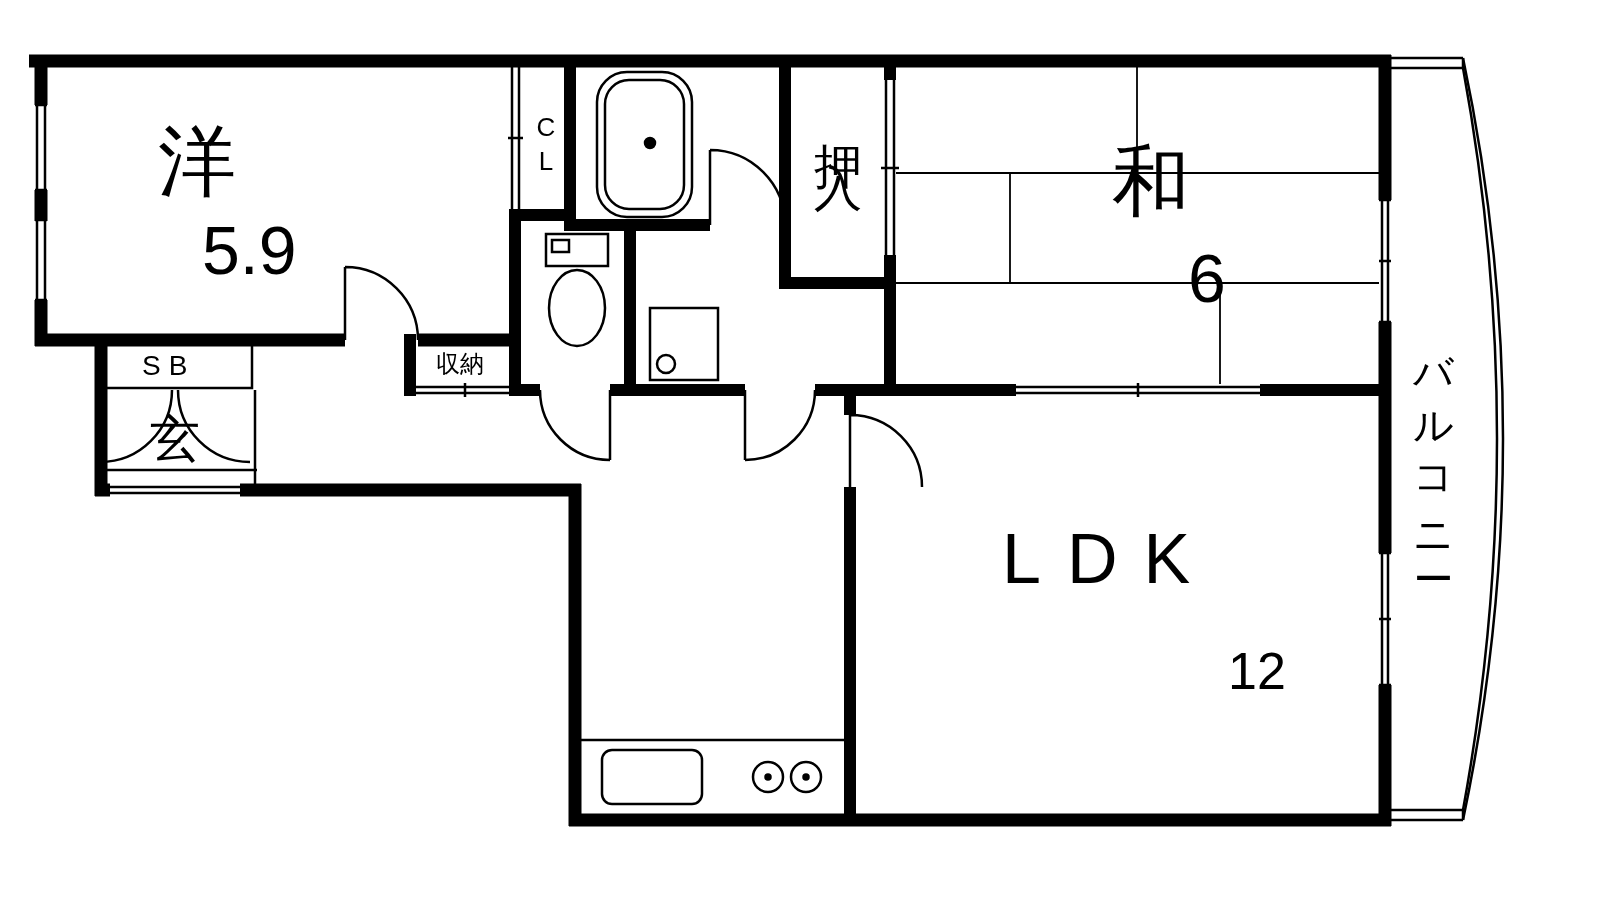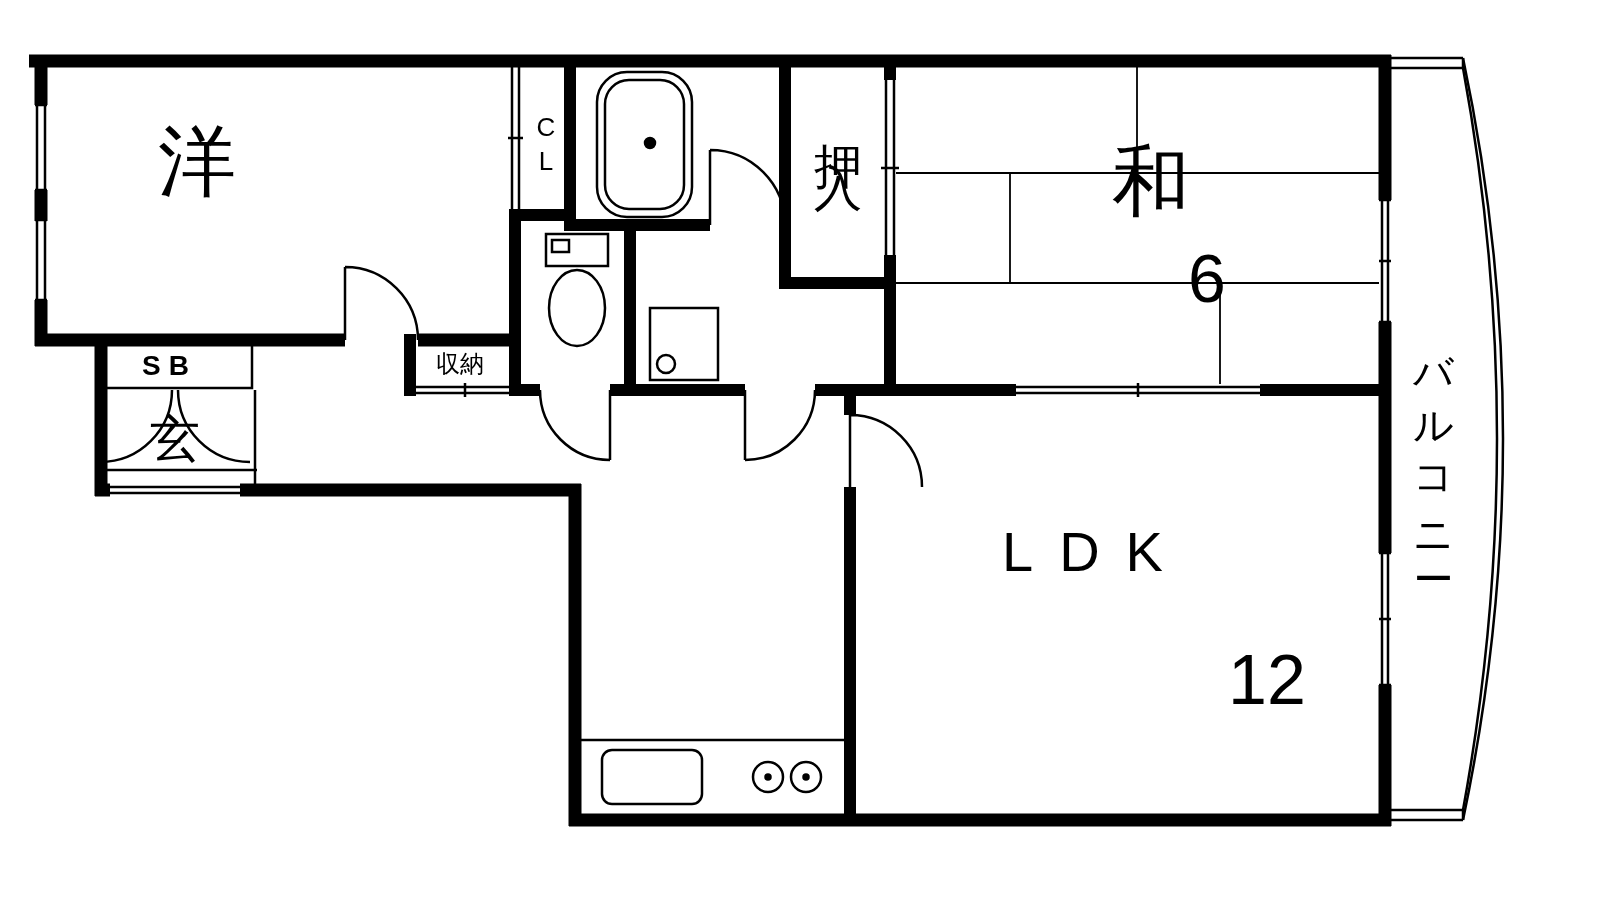--- a/index.html
+++ b/index.html
@@ -140,34 +140,35 @@
       <path d="M 1391 58 H 1463 M 1391 68 H 1463"></path>
       <path d="M 1391 810 H 1463 M 1391 820 H 1463"></path>
       <path d="M 1463 58 Q 1543 438 1463 820"></path>
       <path d="M 1463 68 Q 1531 438 1463 810"></path>
       <path d="M 1463 58 V 68 M 1463 810 V 820"></path>
     </g>
   </svg>
 
   <div class="lbl" style="left:158px;top:122px;font-size:78px;">洋</div>
 
+  <div class="lbl" style="left:202px;top:216px;font-size:68px;">5.9</div>
 
   <div class="lbl vert" style="left:533px;top:112px;font-size:26px;letter-spacing:4px;">CL</div>
 
   <div class="lbl vert" style="left:814px;top:106px;font-size:48px;letter-spacing:18px;">押入</div>
 
   <div class="lbl" style="left:1112px;top:142px;font-size:78px;">和</div>
 
   <div class="lbl" style="left:1188px;top:244px;font-size:68px;">6</div>
 
-  <div class="lbl" style="left:142px;top:352px;font-size:28px;letter-spacing:8px;font-weight:bold;">SB</div>
+  <div class="lbl" style="left:142px;top:352px;font-size:28px;letter-spacing:8px;font-weight:normal;">SB</div>
 
   <div class="lbl" style="left:150px;top:414px;font-size:50px;">玄</div>
 
   <div class="lbl" style="left:436px;top:352px;font-size:24px;">収納</div>
 
-  <div class="lbl" style="left:1002px;top:524px;font-size:56px;letter-spacing:26px;">LDK</div>
+  <div class="lbl" style="left:1002px;top:524px;font-size:70px;letter-spacing:26px;">LDK</div>
 
-  <div class="lbl" style="left:1228px;top:645px;font-size:70px;">12</div>
+  <div class="lbl" style="left:1228px;top:645px;font-size:52px;">12</div>
 
   <div class="lbl vert" style="left:1414px;top:328px;font-size:40px;letter-spacing:12px;">バルコニー</div>
 
 </div>
 
 </body></html>

